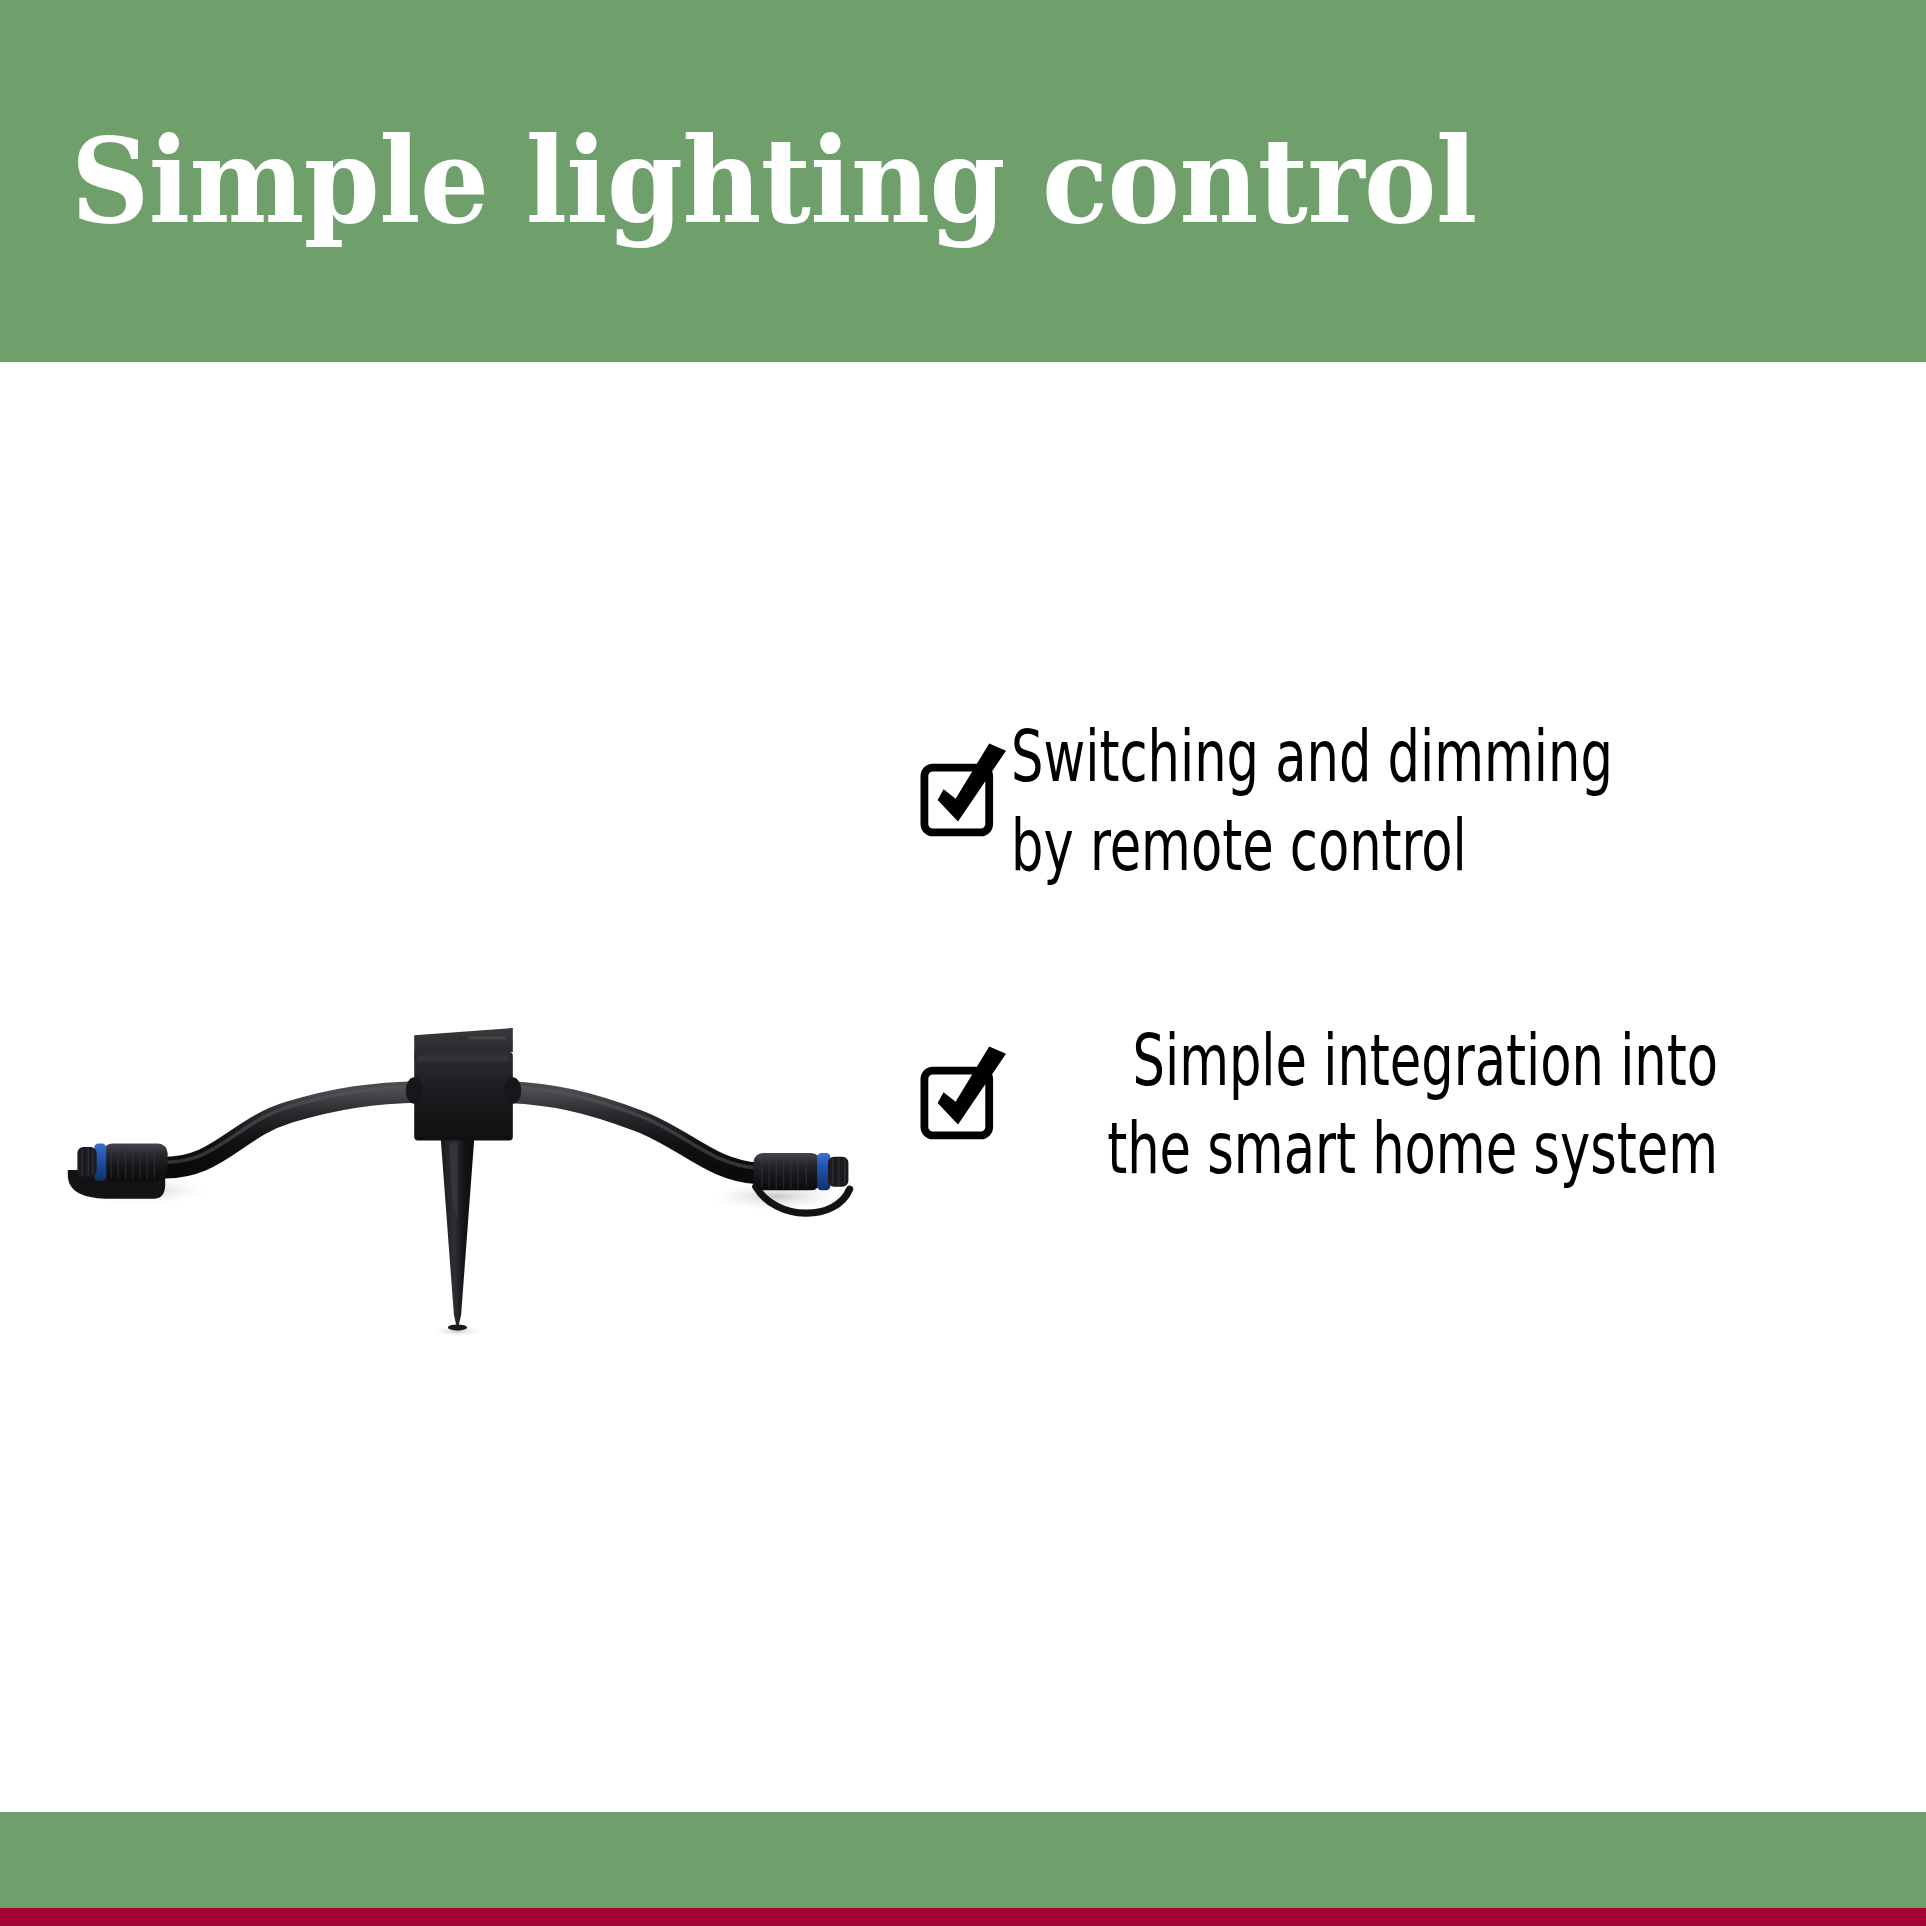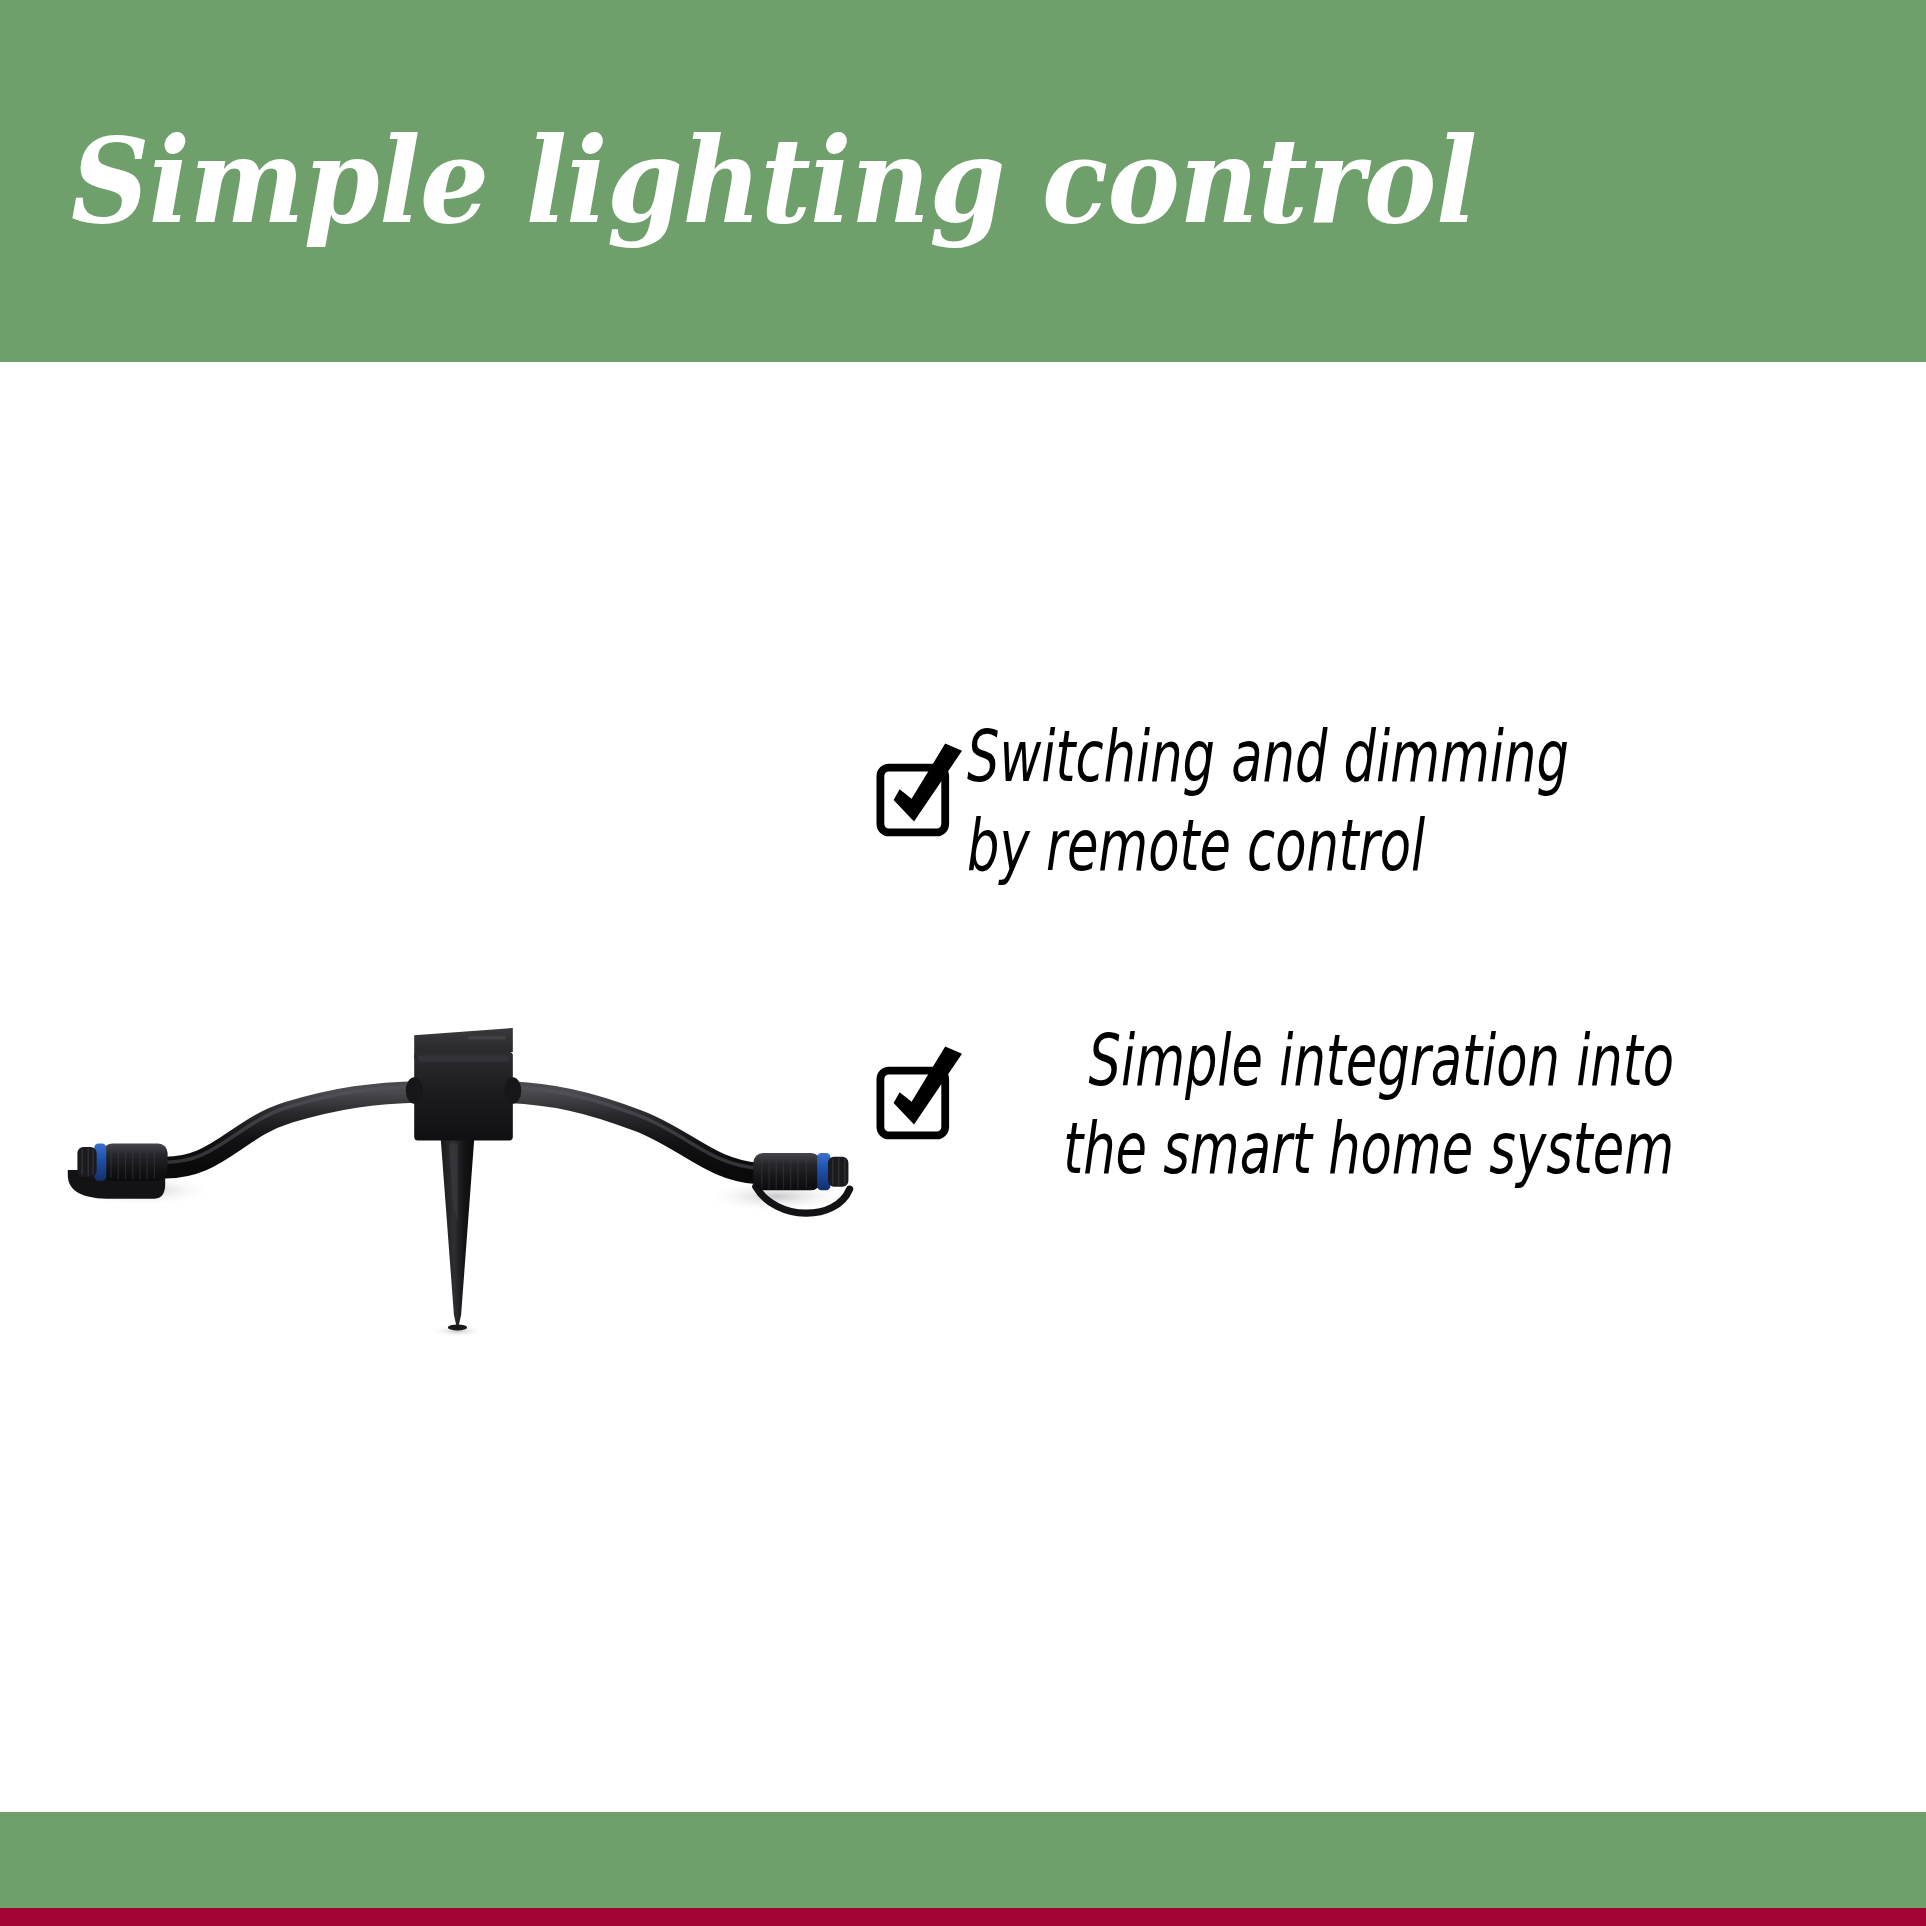--- a/index.html
+++ b/index.html
@@ -14,21 +14,20 @@
     overflow: hidden;
     font-family: "Liberation Sans", sans-serif;
   }
 
   #page {
     position: relative;
     width: 1926px;
     height: 1926px;
     background: #ffffff;
     overflow: hidden;
-    font-style: italic;
   }
 
   
   .header-band {
     position: absolute;
     left: 0;
     top: 0;
     width: 1926px;
     height: 362px;
     background: #6fa06c;
@@ -76,21 +75,21 @@
   }
   .product-svg {
     display: block;
     width: 843px;
     height: 421px;
   }
 
   
   .feature-list {
     position: absolute;
-    left: 876px;
+    left: 920px;
     top: 713px;
     width: 975px;
   }
   .feature-item {
     position: relative;
     display: flex;
     align-items: center;
   }
   .feature-item.item-0 { margin-top: 0px; }
   .feature-item.item-1 { margin-top: 107px; }

